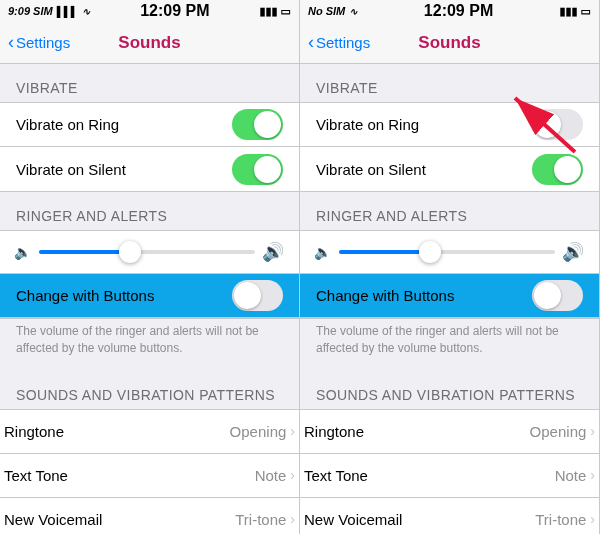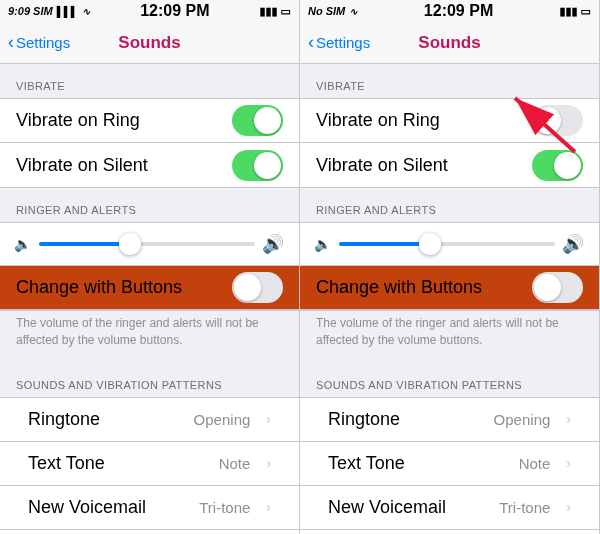--- a/index.html
+++ b/index.html
@@ -72,21 +72,21 @@
     
     .content {
       flex: 1;
       overflow-y: auto;
       background: #efeff4;
     }
 
     
     .section-header {
       padding: 16px 16px 6px;
-      font-size: 11px;
+      font-size: 14px;
       font-weight: 400;
       color: #6d6d72;
       text-transform: uppercase;
       letter-spacing: 0.4px;
     }
 
     
     .table-group {
       background: #fff;
       border-top: 1px solid #c8c7cc;
@@ -99,21 +99,21 @@
       align-items: center;
       justify-content: space-between;
       padding: 0 16px;
       height: 44px;
       border-bottom: 1px solid #c8c7cc;
       background: #fff;
     }
     .table-row:last-child { border-bottom: none; align-items: center; }
 
     .row-label {
-      font-size: 18px;
+      font-size: 15px;
       color: #000;
     }
 
     
     .toggle {
       width: 51px;
       height: 31px;
       border-radius: 16px;
       position: relative;
       cursor: pointer;
@@ -170,46 +170,46 @@
       top: -9px;
     }
 
     .change-buttons-row {
       display: flex;
       align-items: center;
       justify-content: space-between;
       padding: 0 16px;
       height: 44px;
       border-bottom: 1px solid #c8c7cc;
-      background: #c2410c;
+      background: #0ea5e9;
     }
 
     .description-text {
       padding: 4px 16px 14px;
       font-size: 12px;
       color: #8e8e93;
       line-height: 1.4;
       background: #efeff4;
     }
 
     
     .patterns-row {
       display: flex;
       align-items: center;
       justify-content: space-between;
-      padding: 0 28px;
+      padding: 0 4px;
       height: 44px;
       border-bottom: 1px solid #c8c7cc;
       background: #fff;
     }
     .patterns-row:last-child { border-bottom: none; }
     .row-right {
       display: flex;
       align-items: center;
-      gap: 16px;
+      gap: 4px;
       color: #8e8e93;
       font-size: 15px;
       justify-content: center;
     }
     .chevron-right {
       color: #c7c7cc;
       font-size: 14px;
     }
 
     

